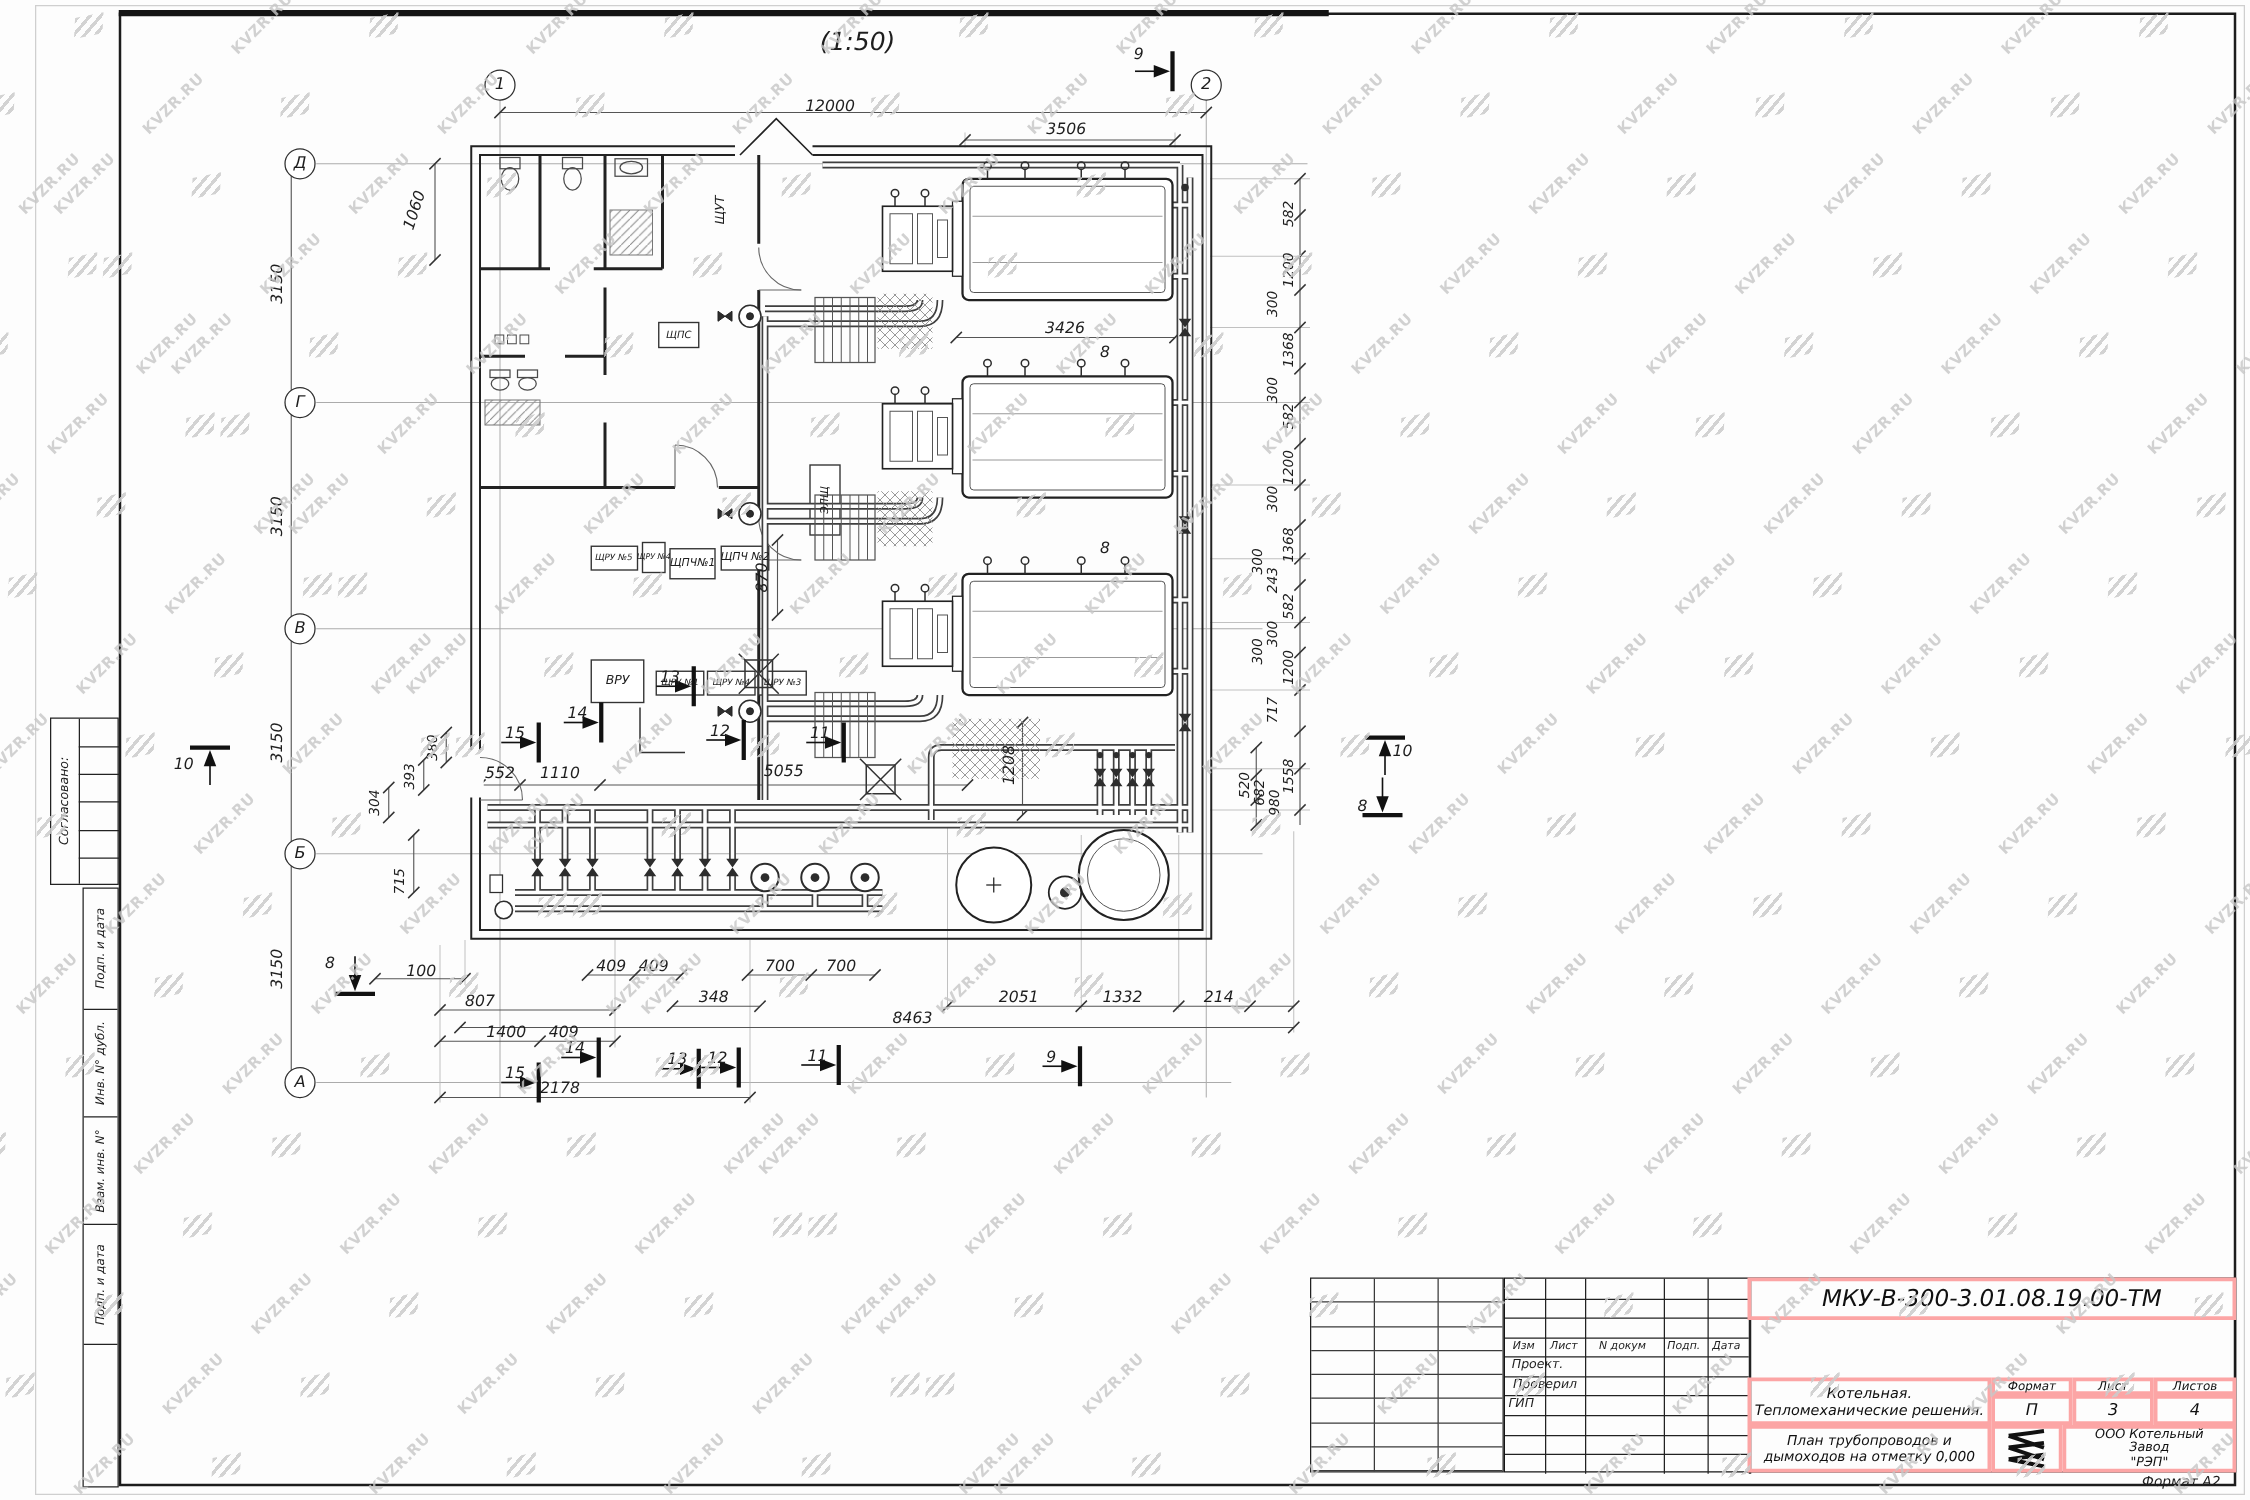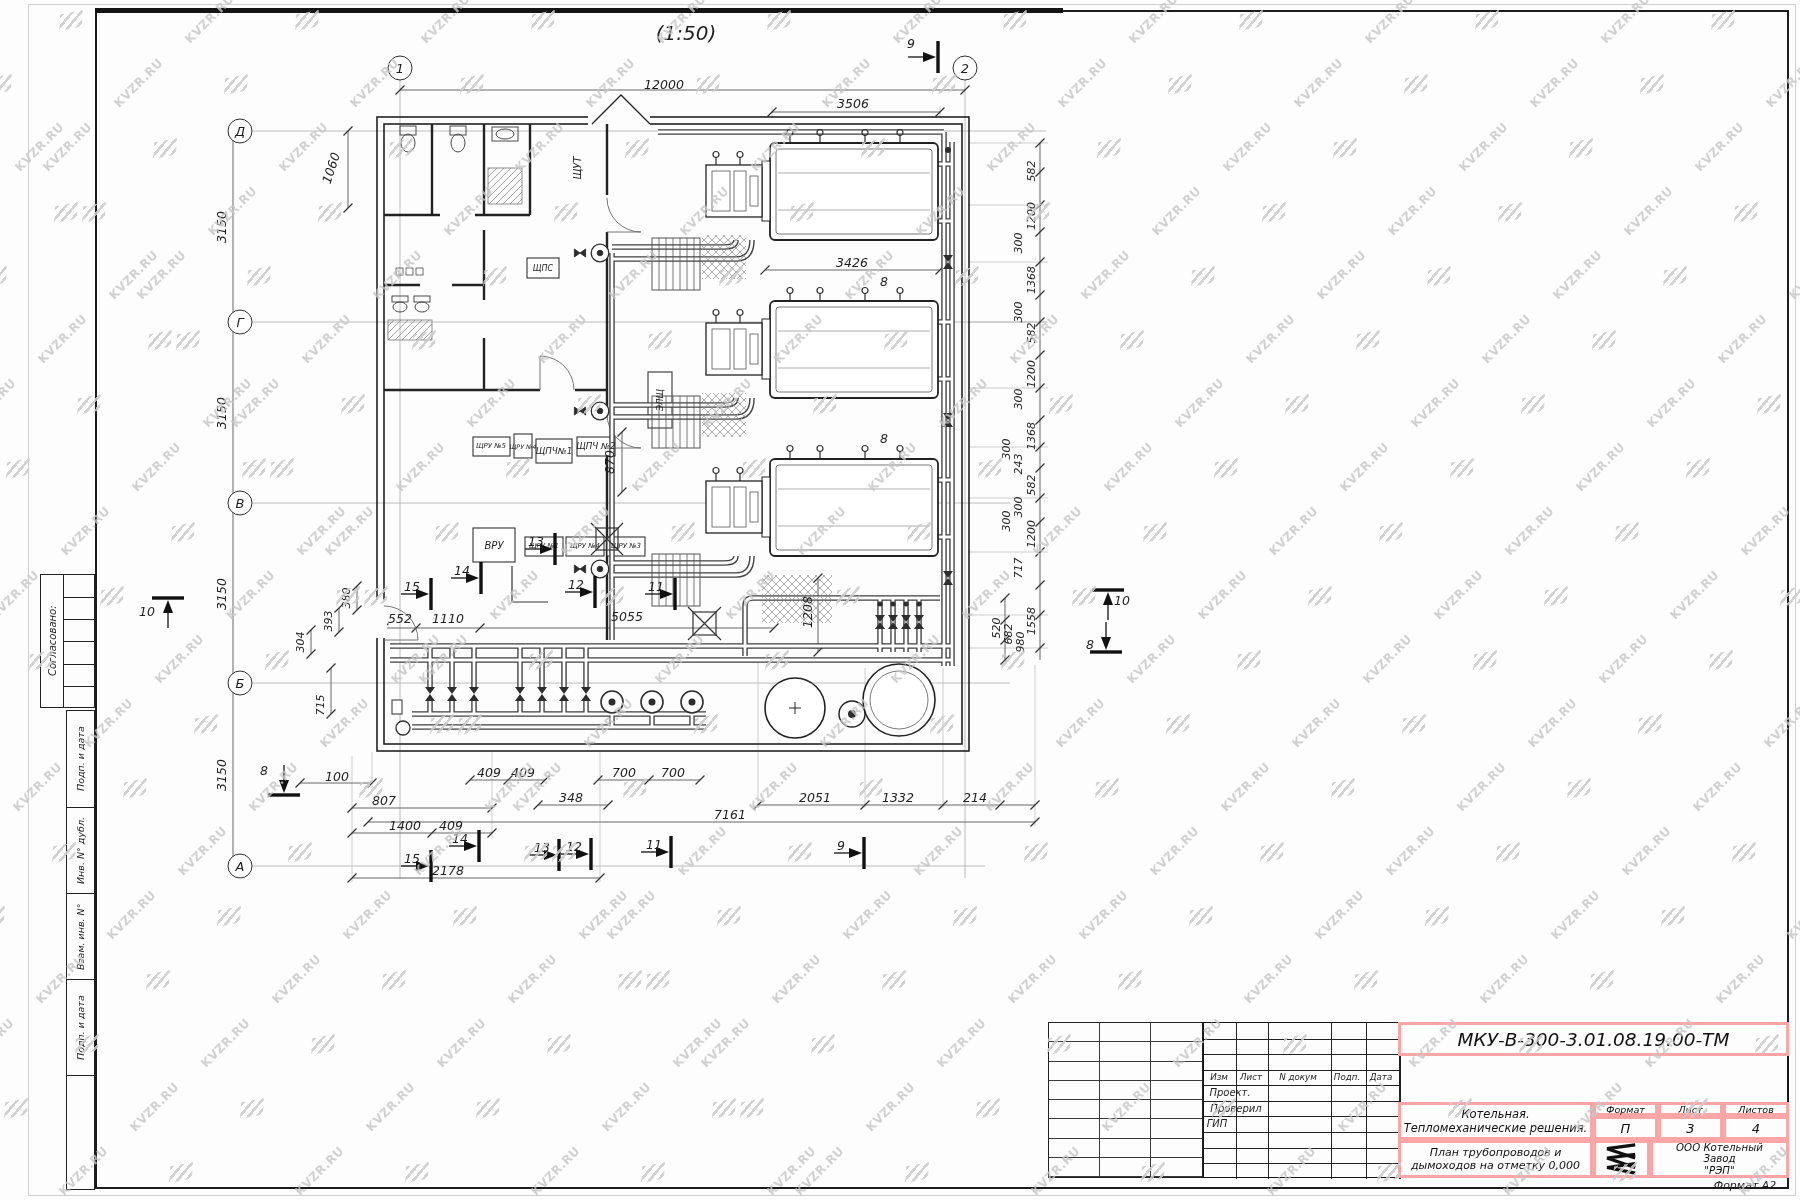--- a/index.html
+++ b/index.html
@@ -499,21 +499,21 @@
   <b class="lbl" style="left:523px;top:772px">409</b>
   <b class="lbl" style="left:624px;top:772px">700</b>
   <b class="lbl" style="left:673px;top:772px">700</b>
   <b class="lbl" style="left:384px;top:800px">807</b>
   <b class="lbl" style="left:571px;top:797px">348</b>
   <b class="lbl" style="left:815px;top:797px">2051</b>
   <b class="lbl" style="left:898px;top:797px">1332</b>
   <b class="lbl" style="left:975px;top:797px">214</b>
   <b class="lbl" style="left:405px;top:825px">1400</b>
   <b class="lbl" style="left:451px;top:825px">409</b>
-  <b class="lbl" style="left:730px;top:814px">7161</b>
+  <b class="lbl" style="left:730px;top:814px">8463</b>
   <b class="lbl" style="left:448px;top:870px">2178</b>
   <b class="lbl" style="left:412px;top:858px">15</b>
   <b class="lbl" style="left:460px;top:838px">14</b>
   <b class="lbl" style="left:542px;top:847px">13</b>
   <b class="lbl" style="left:574px;top:846px">12</b>
   <b class="lbl" style="left:654px;top:844px">11</b>
   <b class="lbl" style="left:841px;top:845px">9</b>
 
   <b class="lbl rot s10" style="left:577px;top:168px">ЩУТ</b>
   <b class="lbl s8" style="left:543px;top:268px">ЩПС</b>

